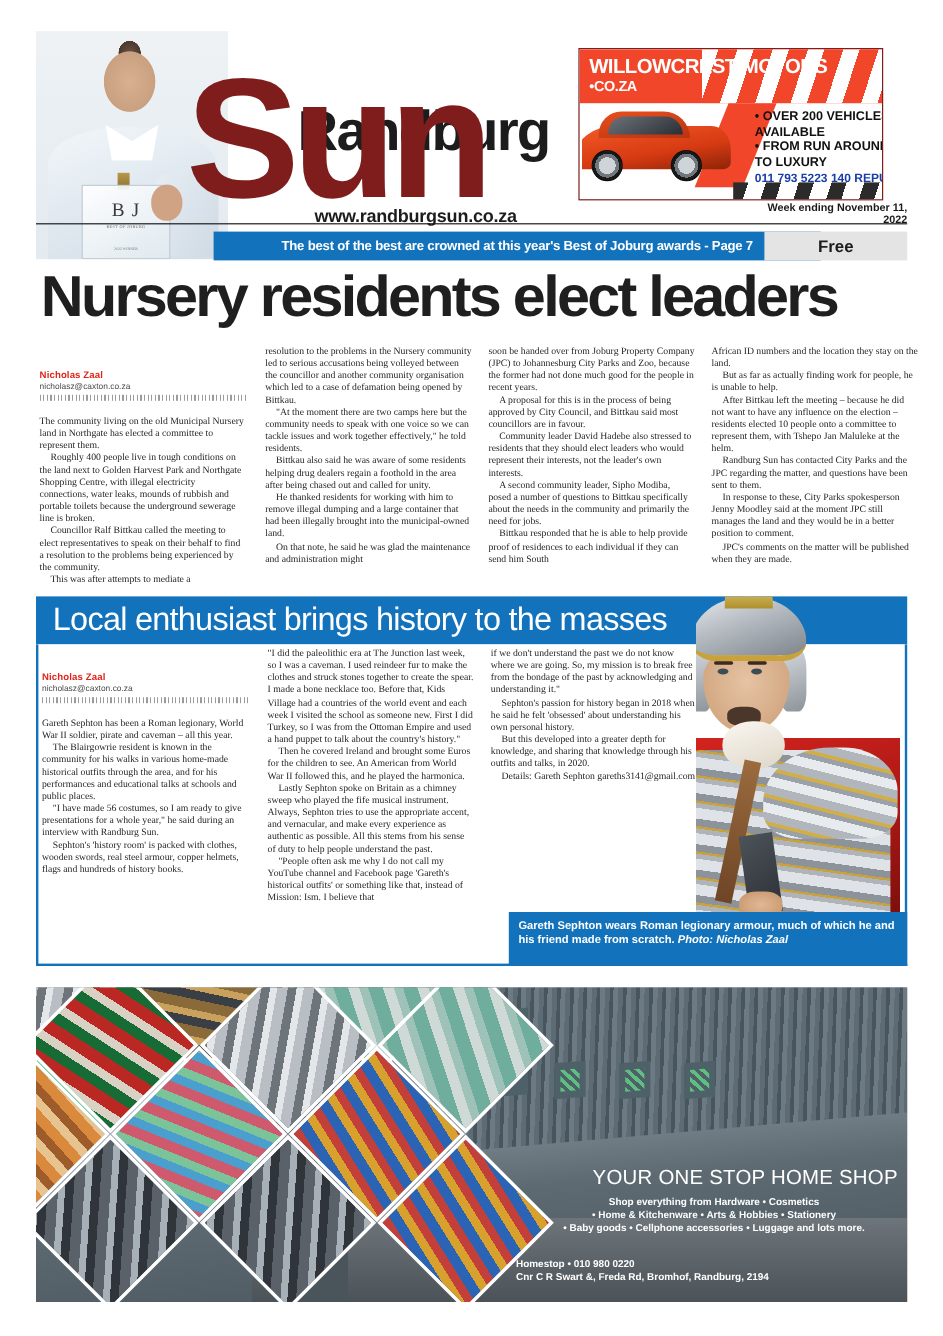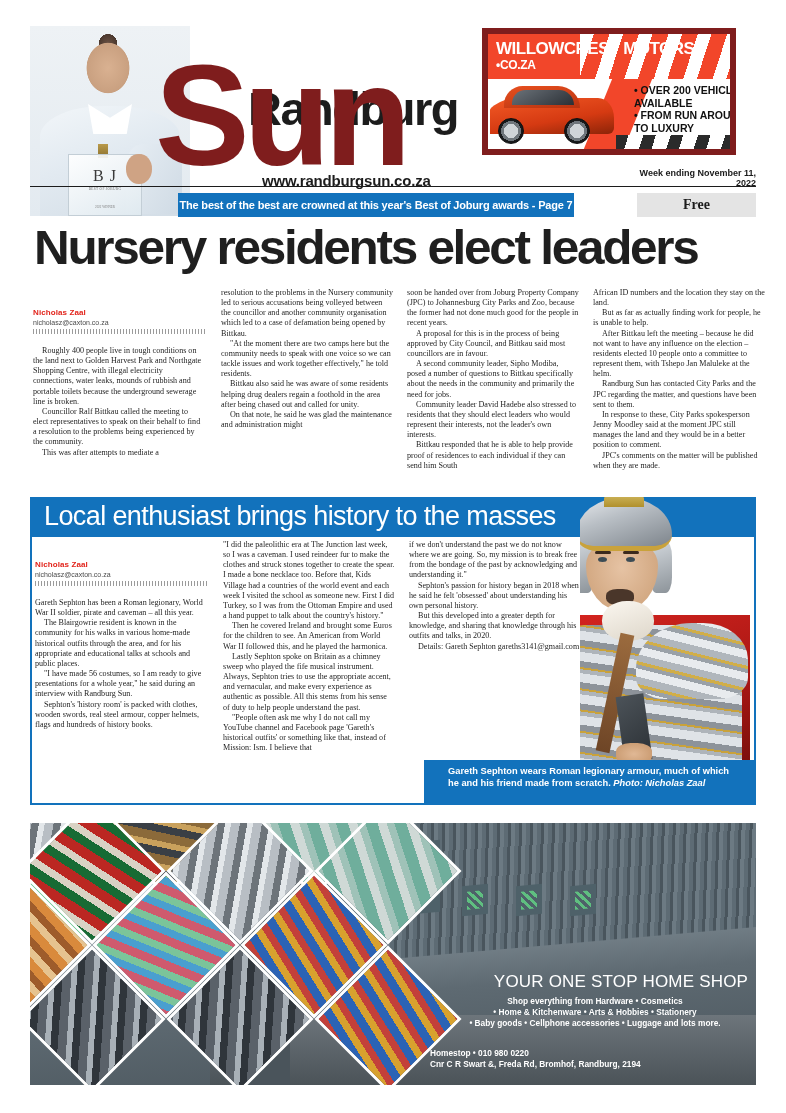--- a/index.html
+++ b/index.html
@@ -74,22 +74,22 @@
     font-size:142px; line-height:.88; letter-spacing:-6px; color:#7f1d1d;
   }
   .mh-url {
     position:absolute; left:232px; top:150px;
     font-family:"Liberation Sans", sans-serif; font-weight:bold;
     font-size:15px; color:#1c1c1c; letter-spacing:-0.2px;
   }
 
   
   .carad {
-    position:absolute; left:482px; top:28px; width:254px; height:127px;
-    background:#ffffff; overflow:hidden; border:6px solid #7f1d1d;
+    position:absolute; left:482px; top:40px; width:254px; height:127px;
+    background:#ffffff; overflow:hidden; border:1px solid #7f1d1d;
   }
   .carad .topband {
     position:absolute; left:0; top:0; width:100%; height:45px; background:#f2462a;
     overflow:hidden;
   }
   .carad .topband .stripes {
     position:absolute; right:0; top:0; width:150px; height:45px;
     background: repeating-linear-gradient(108deg, #ffffff 0 13px, #f2462a 13px 28px);
   }
   .carad .brand {
@@ -147,29 +147,29 @@
     background: repeating-linear-gradient(108deg, #2b2b2b 0 12px, #ffffff 12px 26px);
   }
   .weekending {
     position:absolute; left:620px; top:168px; width:136px; text-align:right;
     font-family:"Liberation Sans", sans-serif; font-weight:bold; font-size:9px; color:#1a1a1a;
   }
   .mh-rule { position:absolute; left:30px; top:186px; width:726px; height:1px; background:#1c1c1c; }
 
   
   .promo {
-    position:absolute; left:178px; top:193px; width:396px; height:24px;
+    position:absolute; left:178px; top:193px; width:506px; height:24px;
     background:#1272bc; color:#fff;
     font-family:"Liberation Sans", sans-serif; font-weight:bold; font-size:11px;
     display:flex; align-items:center; justify-content:center; letter-spacing:-0.2px;
   }
   .freebox {
     position:absolute; left:637px; top:193px; width:119px; height:24px;
     background:#e4e4e4; color:#1c1c1c;
-    font-family:Liberation Serif, serif; font-weight:bold; font-size:14px;
+    font-family:Liberation Sans, sans-serif; font-weight:bold; font-size:14px;
     display:flex; align-items:center; justify-content:center;
   }
 
   
   .headline {
     position:absolute; left:34px; top:222px; width:722px;
     font-family:"Liberation Sans", sans-serif; font-weight:bold;
     font-size:48px; line-height:52px; letter-spacing:-2.2px; color:#1f1f1f;
     transform: scaleX(1.03); transform-origin: left center;
   }
@@ -274,21 +274,21 @@
   .sol-blade {
     position:absolute; left:40px; top:198px; width:28px; height:66px;
     background: linear-gradient(150deg,#4c5359,#2b3035); transform: rotate(-8deg);
   }
   .sol-hand {
     position:absolute; left:36px; top:246px; width:36px; height:22px;
     background: radial-gradient(ellipse,#e0b895,#c49367); border-radius:40%;
   }
   .cap-bar {
     position:absolute; left:424px; top:760px; width:332px; height:45px;
-    background:#1272bc; color:#fff; padding:6px 24px;
+    background:#1272bc; color:#fff; padding:6px 8px;
     font-family:"Liberation Sans", sans-serif; font-weight:bold;
     font-size:9.3px; line-height:11.6px;
   }
   .cap-bar i { font-style:italic; }
 
   
   .homead {
     position:absolute; left:30px; top:823px; width:726px; height:262px;
     background:#3d4a52; overflow:hidden;
   }
@@ -444,39 +444,41 @@
 
   <div class="headline">Nursery residents elect leaders</div>
 
   <div class="story1">
     <div class="col c1">
       <div class="byline-name">Nicholas Zaal</div>
       <div class="byline-mail">nicholasz@caxton.co.za</div>
       <div class="byline-rule"></div>
       <div class="spacer-12"></div>
       <div class="body-txt">
+          <p class="first">The community living on the old Municipal Nursery land in Northgate has elected a committee to represent them.</p>
           <p>Roughly 400 people live in tough conditions on the land next to Golden Harvest Park and Northgate Shopping Centre, with illegal electricity connections, water leaks, mounds of rubbish and portable toilets because the underground sewerage line is broken.</p>
           <p>Councillor Ralf Bittkau called the meeting to elect representatives to speak on their behalf to find a resolution to the problems being experienced by the community.</p>
           <p>This was after attempts to mediate a</p>
         </div>
     </div>
     <div class="col c2">
       <div class="body-txt">
           <p class="first">resolution to the problems in the Nursery community led to serious accusations being volleyed between the councillor and another community organisation which led to a case of defamation being opened by Bittkau.</p>
           <p>"At the moment there are two camps here but the community needs to speak with one voice so we can tackle issues and work together effectively," he told residents.</p>
           <p>Bittkau also said he was aware of some residents helping drug dealers regain a foothold in the area after being chased out and called for unity.</p>
+          <p>He thanked residents for working with him to remove illegal dumping and a large container that had been illegally brought into the municipal-owned land.</p>
           <p>On that note, he said he was glad the maintenance and administration might</p>
         </div>
     </div>
     <div class="col c3">
       <div class="body-txt">
           <p class="first">soon be handed over from Joburg Property Company (JPC) to Johannesburg City Parks and Zoo, because the former had not done much good for the people in recent years.</p>
           <p>A proposal for this is in the process of being approved by City Council, and Bittkau said most councillors are in favour.</p>
+          <p>Community leader David Hadebe also stressed to residents that they should elect leaders who would represent their interests, not the leader's own interests.</p>
           <p>A second community leader, Sipho Modiba, posed a number of questions to Bittkau specifically about the needs in the community and primarily the need for jobs.</p>
-          <p>Community leader David Hadebe also stressed to residents that they should elect leaders who would represent their interests, not the leader's own interests.</p>
           <p>Bittkau responded that he is able to help provide proof of residences to each individual if they can send him South</p>
         </div>
     </div>
     <div class="col c4">
       <div class="body-txt">
           <p class="first">African ID numbers and the location they stay on the land.</p>
           <p>But as far as actually finding work for people, he is unable to help.</p>
           <p>After Bittkau left the meeting – because he did not want to have any influence on the election – residents elected 10 people onto a committee to represent them, with Tshepo Jan Maluleke at the helm.</p>
           <p>Randburg Sun has contacted City Parks and the JPC regarding the matter, and questions have been sent to them.</p>
           <p>In response to these, City Parks spokesperson Jenny Moodley said at the moment JPC still manages the land and they would be in a better position to comment.</p>
@@ -490,21 +492,21 @@
 
   <div class="story2-wrap">
     <div class="story2">
       <div class="s2col s2c1">
         <div class="byline-name">Nicholas Zaal</div>
         <div class="byline-mail">nicholasz@caxton.co.za</div>
         <div class="byline-rule"></div>
         <div class="spacer-12"></div>
         <div class="body-txt">
             <p class="first">Gareth Sephton has been a Roman legionary, World War II soldier, pirate and caveman – all this year.</p>
-            <p>The Blairgowrie resident is known in the community for his walks in various home-made historical outfits through the area, and for his appropriate and educational talks at schools and public places.</p>
+            <p>The Blairgowrie resident is known in the community for his walks in various home-made historical outfits through the area, and for his performances and educational talks at schools and public places.</p>
             <p>"I have made 56 costumes, so I am ready to give presentations for a whole year," he said during an interview with Randburg Sun.</p>
             <p>Sephton's 'history room' is packed with clothes, wooden swords, real steel armour, copper helmets, flags and hundreds of history books.</p>
           </div>
       </div>
       <div class="s2col s2c2">
         <div class="body-txt">
             <p class="first">"I did the paleolithic era at The Junction last week, so I was a caveman. I used reindeer fur to make the clothes and struck stones together to create the spear. I made a bone necklace too. Before that, Kids Village had a countries of the world event and each week I visited the school as someone new. First I did Turkey, so I was from the Ottoman Empire and used a hand puppet to talk about the country's history."</p>
             <p>Then he covered Ireland and brought some Euros for the children to see. An American from World War II followed this, and he played the harmonica.</p>
             <p>Lastly Sephton spoke on Britain as a chimney sweep who played the fife musical instrument. Always, Sephton tries to use the appropriate accent, and vernacular, and make every experience as authentic as possible. All this stems from his sense of duty to help people understand the past.</p>
             <p>"People often ask me why I do not call my YouTube channel and Facebook page 'Gareth's historical outfits' or something like that, instead of Mission: Ism. I believe that</p>

